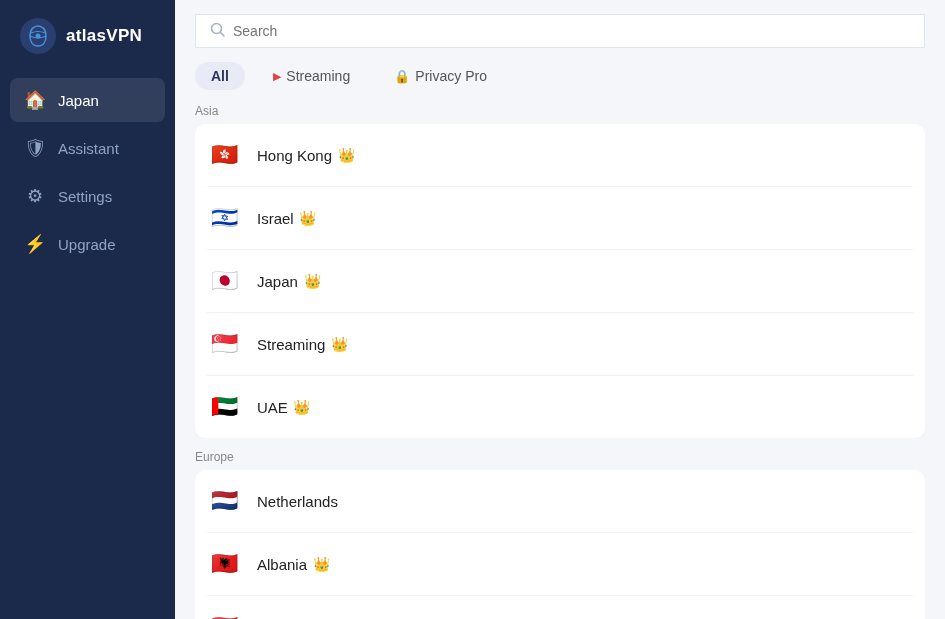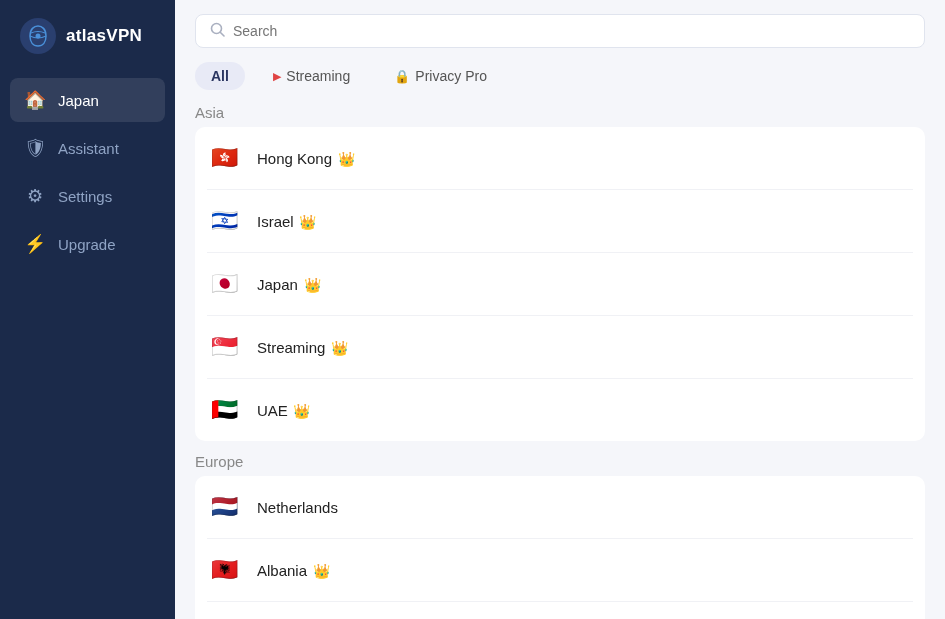--- a/index.html
+++ b/index.html
@@ -87,21 +87,21 @@
     .search-bar-wrap {
       padding: 14px 20px 10px 20px;
       background: #f5f6fa;
     }
 
     .search-bar {
       display: flex;
       align-items: center;
       background: #fff;
       border: 1px solid #e0e4ee;
-      border-radius: 8px;
+      border-radius: 0;
       padding: 7px 14px;
       gap: 8px;
       width: 100%;
     }
 
     .search-icon-svg {
       color: #aab0c0;
       font-size: 15px;
     }
 
@@ -170,21 +170,21 @@
     .server-list::-webkit-scrollbar-thumb {
       background: #c5c9d8;
       border-radius: 3px;
     }
 
     .region-group {
       margin-bottom: 8px;
     }
 
     .region-label {
-      font-size: 15px;
+      font-size: 12px;
       color: #888;
       font-weight: 500;
       margin-bottom: 4px;
       padding: 4px 0 2px 0;
     }
 
     .region-card {
       background: #fff;
       border-radius: 10px;
       padding: 0 12px;
@@ -214,21 +214,21 @@
       justify-content: center;
       font-size: 22px;
       flex-shrink: 0;
     }
 
     .server-name {
       font-size: 15px;
       color: #222;
       font-weight: 500;
       display: flex;
-      align-items: flex-end;
+      align-items: flex-start;
       gap: 6px;
     }
 
     .crown {
       font-size: 14px;
     }
   </style>
 </head>
 <body>
 

